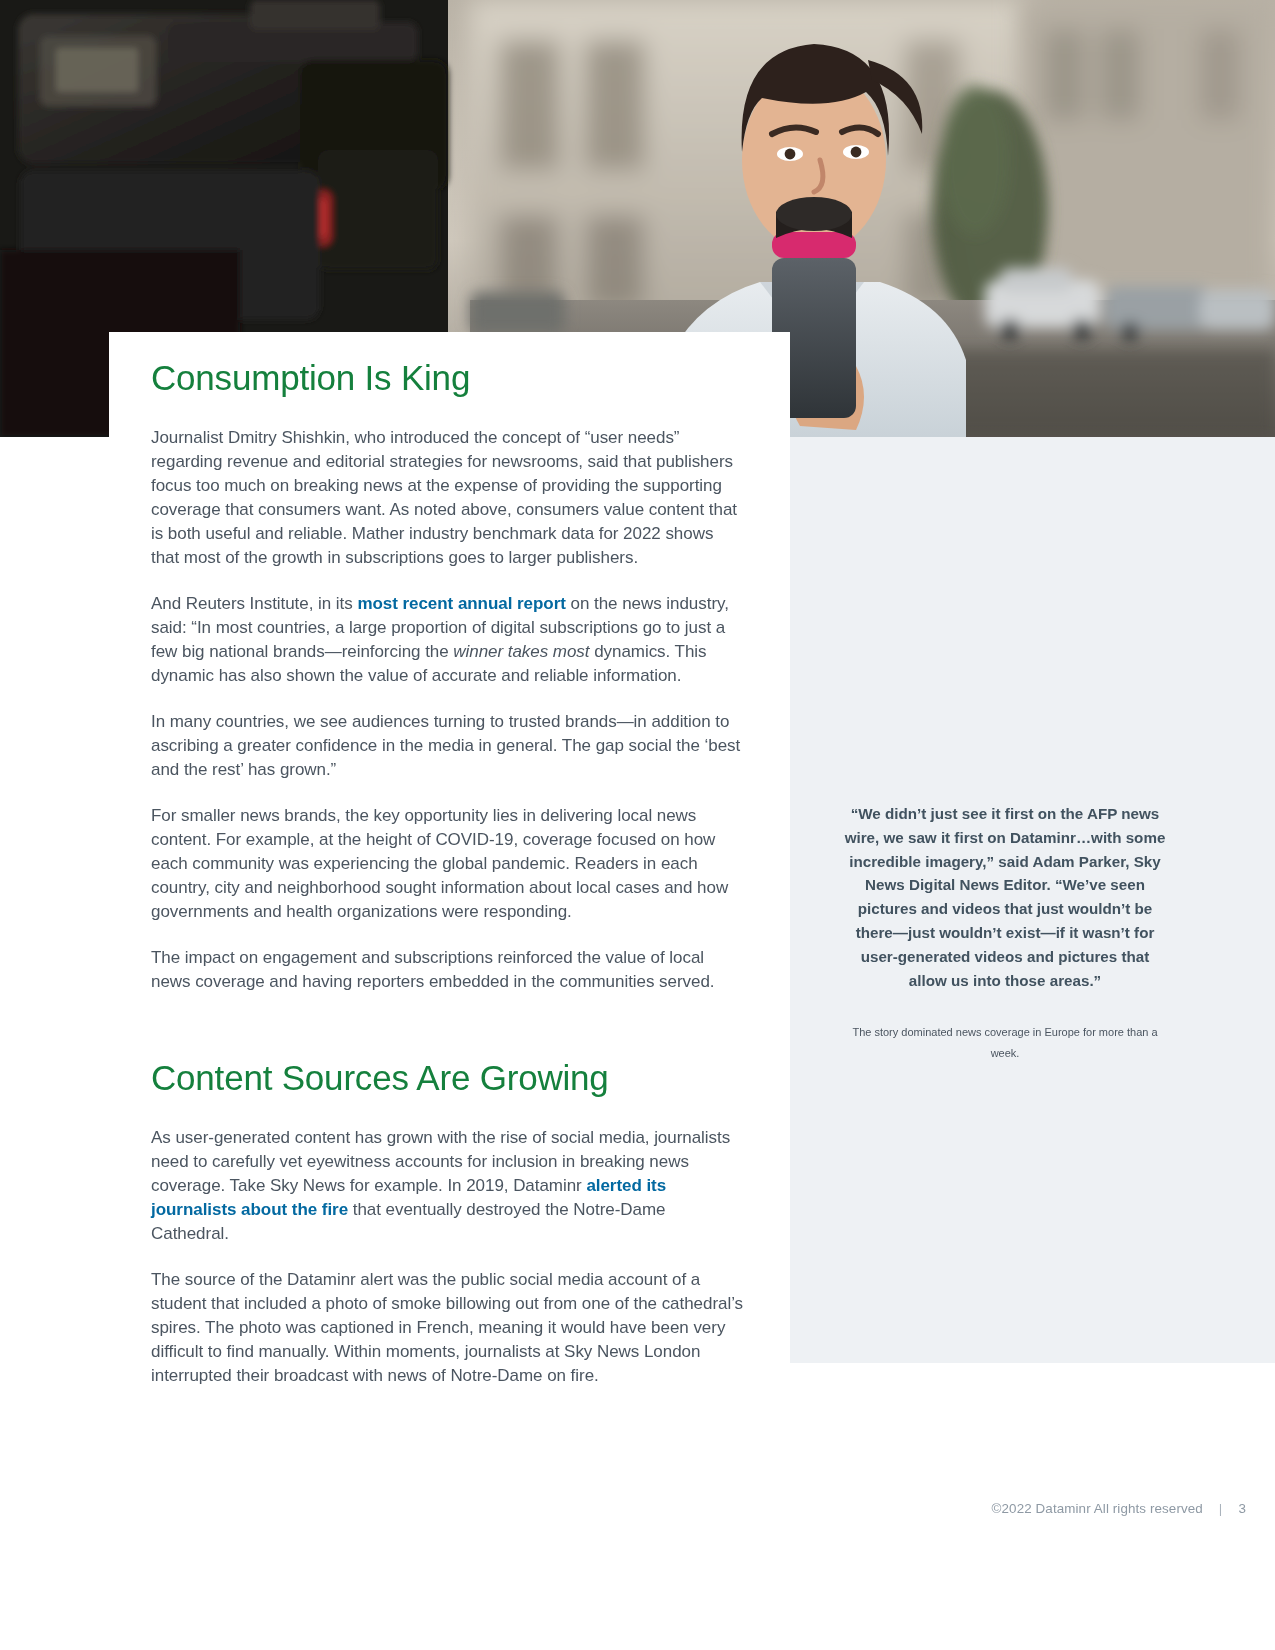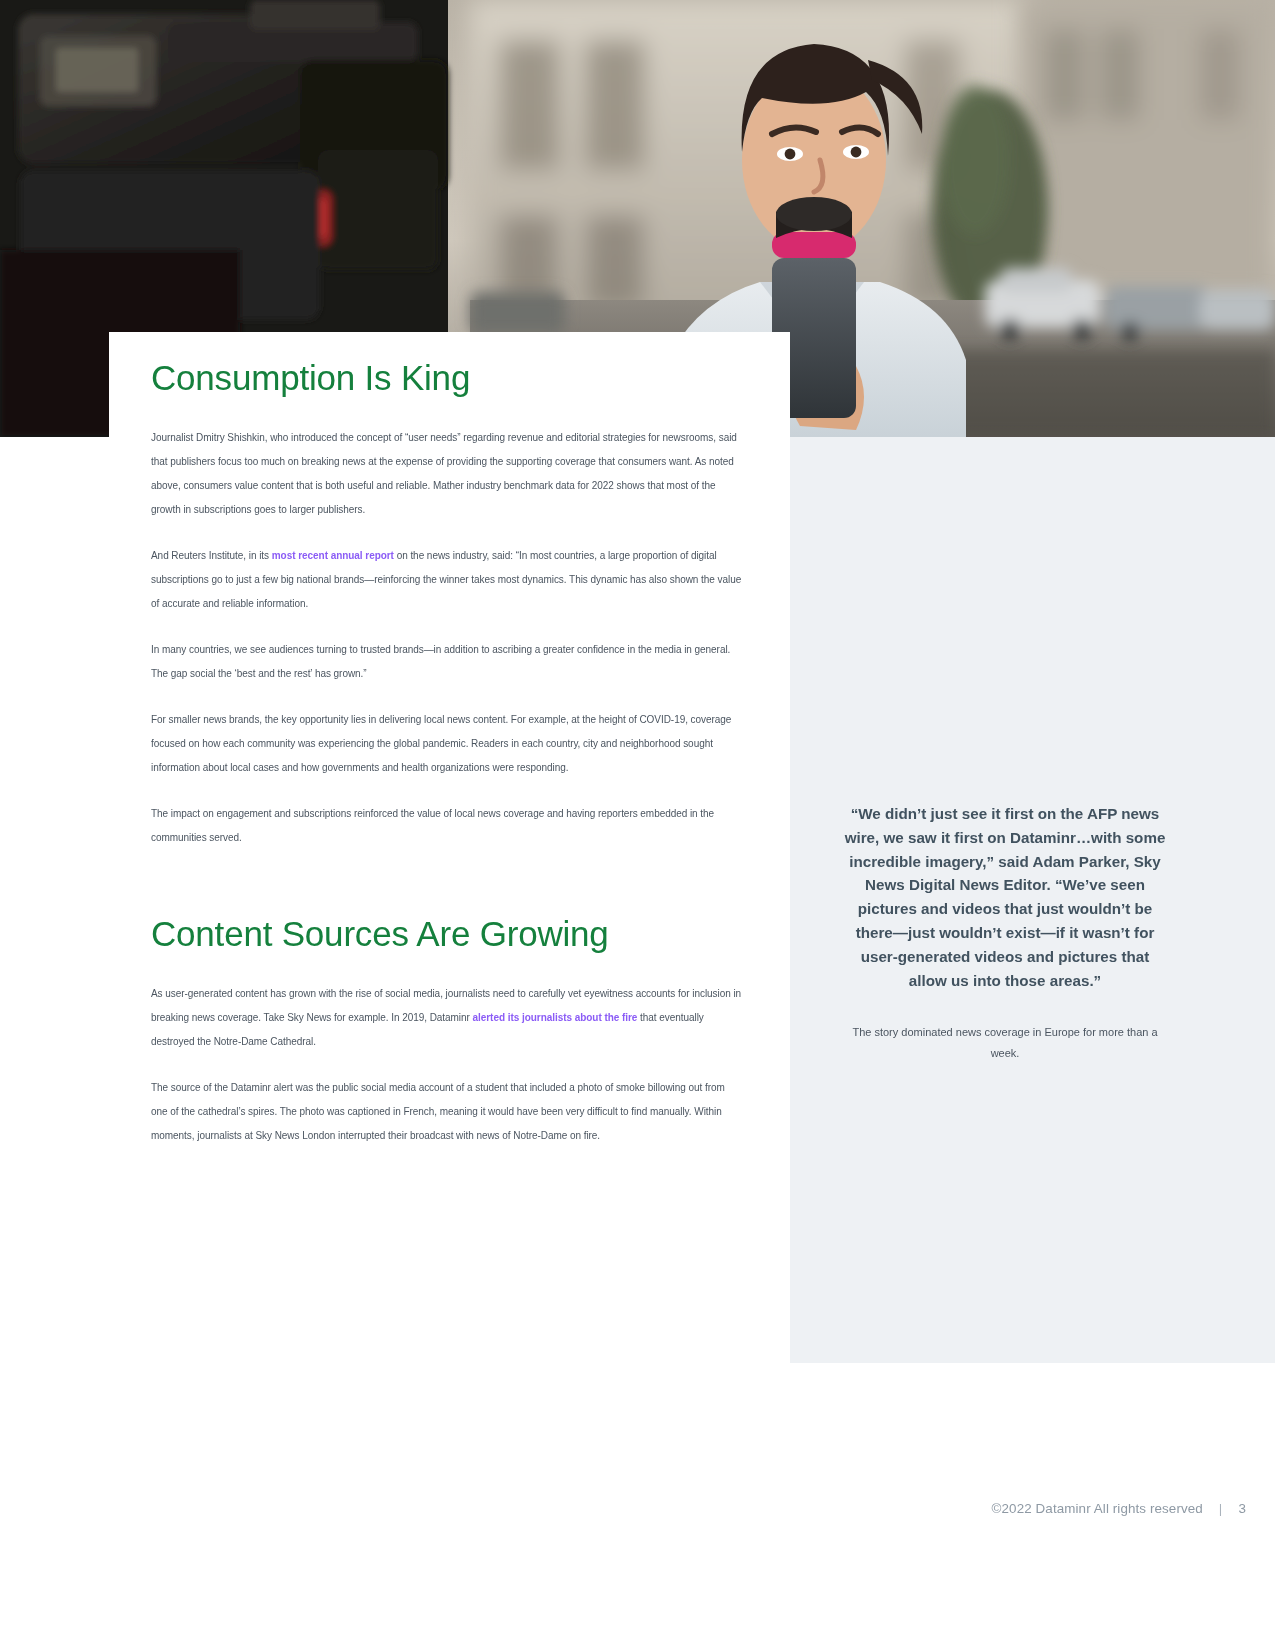--- a/index.html
+++ b/index.html
@@ -58,33 +58,33 @@
     letter-spacing:-0.2px;
     color:#15803d;
   }
   h1.section-title.second{
     margin-top:62px;
     margin-bottom:26px;
   }
 
   p.body{
     margin:0 0 22px 0;
-    font-size:10px;
+    font-size:17px;
     line-height:24px;
     color:#4b5560;
     letter-spacing:-0.05px;
   }
   p.body:last-child{margin-bottom:14px;}
 
   a.inline-link, .inline-link{
-    color:#8b5cf6;
+    color:#0369a1;
     font-weight:bold;
     text-decoration:none;
   }
-  .ital{}
+  .ital{font-style:italic;}
 
   
   .quote-block{
     position:absolute;
     left:50px;top:365px;
     width:330px;
   }
   .pull-quote{
     margin:0;
     font-size:15.2px;

